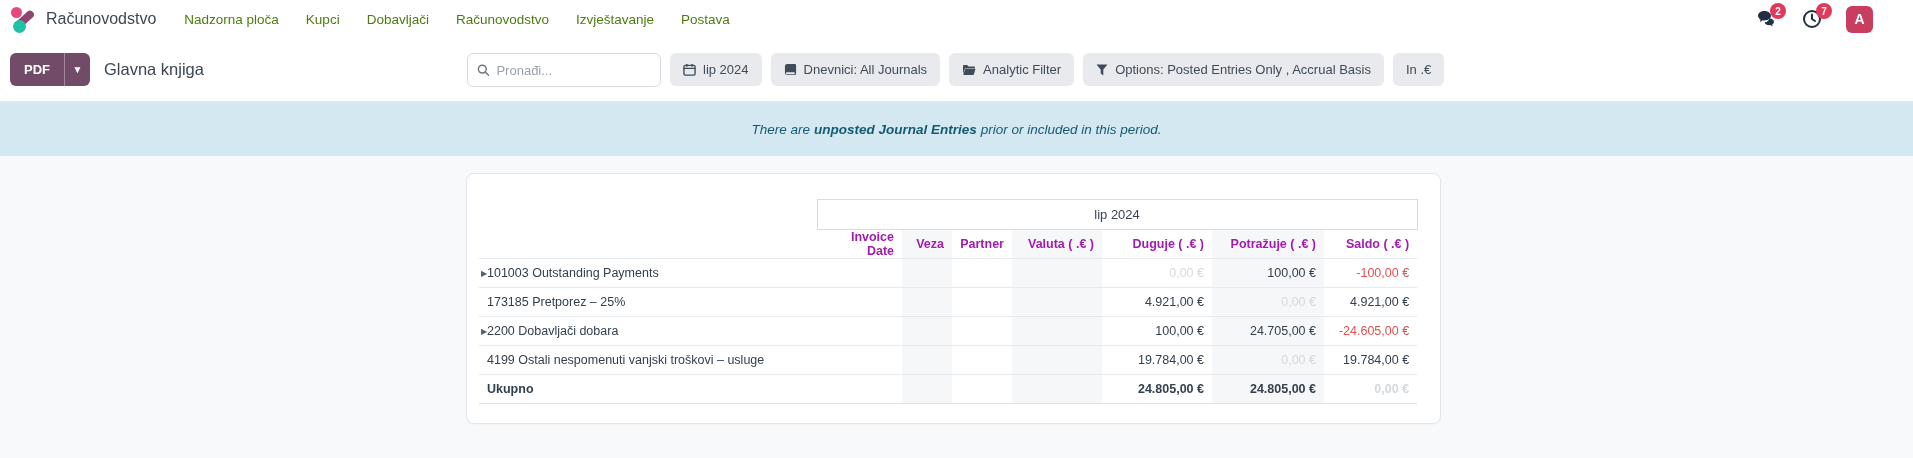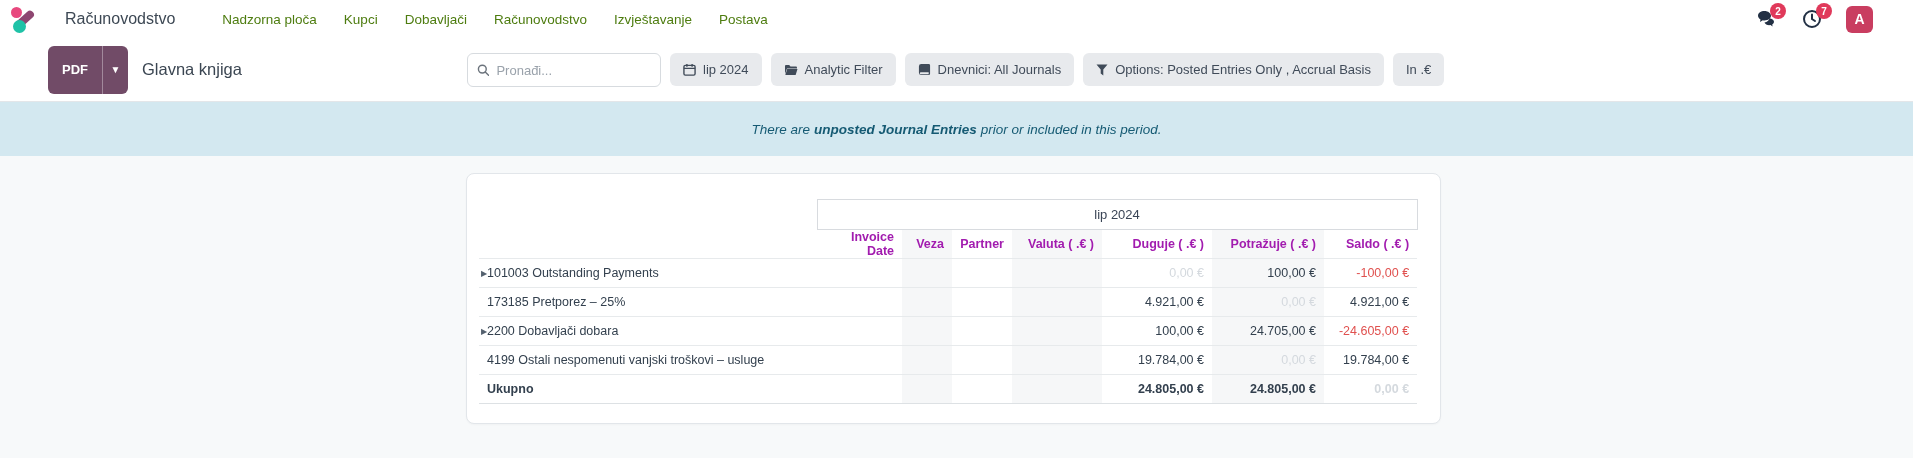--- a/index.html
+++ b/index.html
@@ -1,34 +1,34 @@
 <!DOCTYPE html>
 <html><head>
 <meta charset="utf-8">
 <style>
   * { margin:0; padding:0; box-sizing:border-box; }
   html,body { width:1913px; height:458px; font-family:"Liberation Sans", sans-serif; background:#f7f9fa; overflow:hidden; }
 
   
-  .navbar { height:38px; background:#ffffff; display:flex; align-items:center; padding:0 16px 0 10px;gap:19px; }
+  .navbar { height:38px; background:#ffffff; display:flex; align-items:center; padding:0 16px 0 10px; }
   .logo { width:27px; height:27px; position:relative; margin-right:9px; flex:0 0 auto; }
   .logo .dot-top { position:absolute; left:1px; top:1px; width:11px; height:11px; border-radius:50%; background:#e8487e; }
   .logo .dot-bottom { position:absolute; left:3px; bottom:0; width:13px; height:13px; border-radius:50%; background:#1fc2a7; }
   .logo .slash { position:absolute; left:2px; top:10px; width:24px; height:8px; border-radius:4px; background:#8e4671; transform:rotate(-42deg); transform-origin:center; }
   .brand { font-size:16px; color:#3d4854; margin-right:28px; }
   .nav-items { display:flex; align-items:center; gap:27px; }
   .nav-item { font-size:13.5px; color:#4d7c0f; cursor:pointer; }
   .nav-right { margin-left:auto; display:flex; align-items:center; gap:22px; padding-right:24px; }
   .icon-wrap { position:relative; width:24px; height:24px; display:flex; align-items:center; justify-content:center; color:#223044; cursor:pointer; }
   .badge { position:absolute; top:-4px; right:-8px; min-width:16px; height:16px; border-radius:8px; background:#e0395a; color:#fff; font-size:10px; font-weight:bold; display:flex; align-items:center; justify-content:center; padding:0 4px; }
   .avatar { width:27px; height:27px; border-radius:6px; background:#c93d60; color:#fff; font-size:14px; font-weight:bold; display:flex; align-items:center; justify-content:center; cursor:pointer; }
 
   
   .toolbar { height:64px; background:#ffffff; display:flex; align-items:center; padding:0 16px 0 10px; border-bottom:1px solid #e3e6e9; }
-  .pdf-group { display:flex; height:48px; border-radius:6px; overflow:hidden;margin-left:38px; }
+  .pdf-group { display:flex; height:33px; border-radius:6px; overflow:hidden; }
   .pdf-main { background:#714b67; color:#fff; font-size:13px; font-weight:bold; border:none; padding:0 14px; cursor:pointer; }
   .pdf-caret { background:#714b67; color:#fff; border:none; border-left:1px solid rgba(255,255,255,.35); width:26px; font-size:10px; cursor:pointer; }
   .page-title { font-size:16.5px; color:#3b4652; margin-left:14px; }
   .search-box { position:absolute; left:467px; top:53px; width:194px; height:34px; border:1px solid #d7dbdf; border-radius:6px; background:#fff; display:flex; align-items:center; padding:0 9px; color:#8a929b; }
   .search-box input { border:none; outline:none; font-size:13px; color:#4a545e; width:100%; margin-left:7px; font-family:"Liberation Sans", sans-serif; }
   .search-box input::placeholder { color:#9aa2ab; }
   .chips { position:absolute; left:670px; top:53px; display:flex; gap:9px; }
   .chip { height:33px; background:#e8eaed; border:none; border-radius:6px; display:flex; align-items:center; gap:7px; padding:0 13px; font-size:13px; font-weight:500; color:#404b59; cursor:pointer; white-space:nowrap; font-family:"Liberation Sans", sans-serif; }
   .chip svg { flex:0 0 auto; }
 
@@ -110,31 +110,31 @@
 
   <div class="chips">
     <button class="chip">
       <svg width="13" height="13" viewBox="0 0 14 14" fill="none" stroke="#404b59" stroke-width="1.5">
         <rect x="1" y="2.5" width="12" height="10.5" rx="1.5"></rect>
           <path d="M1 5.8h12M4.2 1v3M9.8 1v3"></path>
       </svg>
       <span>lip 2024</span>
     </button>
     <button class="chip">
+      <svg width="13" height="13" viewBox="0 0 14 14" fill="#404b59">
+        <path d="M3.5 1h8A1.5 1.5 0 0 1 13 2.5v9a1.5 1.5 0 0 1-1.5 1.5h-8A2.5 2.5 0 0 1 1 10.5v-7A2.5 2.5 0 0 1 3.5 1zM3 10a1 1 0 0 0 0 2h8.5v-2H3z"></path>
+      </svg>
+      <span>Dnevnici: All Journals</span>
+    </button>
+    <button class="chip">
       <svg width="14" height="12" viewBox="0 0 14 12" fill="#404b59">
         <path d="M1 2.2C1 1.5 1.5 1 2.2 1h3l1.3 1.5h5.3c.7 0 1.2.5 1.2 1.2v.8H3L1 10V2.2z"></path>
         <path d="M3.2 5h10.3L11.6 11H1.3L3.2 5z"></path>
       </svg>
       <span>Analytic Filter</span>
-    </button>
-    <button class="chip">
-      <svg width="13" height="13" viewBox="0 0 14 14" fill="#404b59">
-        <path d="M3.5 1h8A1.5 1.5 0 0 1 13 2.5v9a1.5 1.5 0 0 1-1.5 1.5h-8A2.5 2.5 0 0 1 1 10.5v-7A2.5 2.5 0 0 1 3.5 1zM3 10a1 1 0 0 0 0 2h8.5v-2H3z"></path>
-      </svg>
-      <span>Dnevnici: All Journals</span>
     </button>
     <button class="chip">
       <svg width="12" height="12" viewBox="0 0 12 12" fill="#404b59">
         <path d="M0.5 0.5h11L7.3 5.6v5.9L4.7 9.6V5.6L0.5 0.5z"></path>
       </svg>
       <span>Options: Posted Entries Only , Accrual Basis</span>
     </button>
     <button class="chip">
       <span>In .€</span>
     </button>

